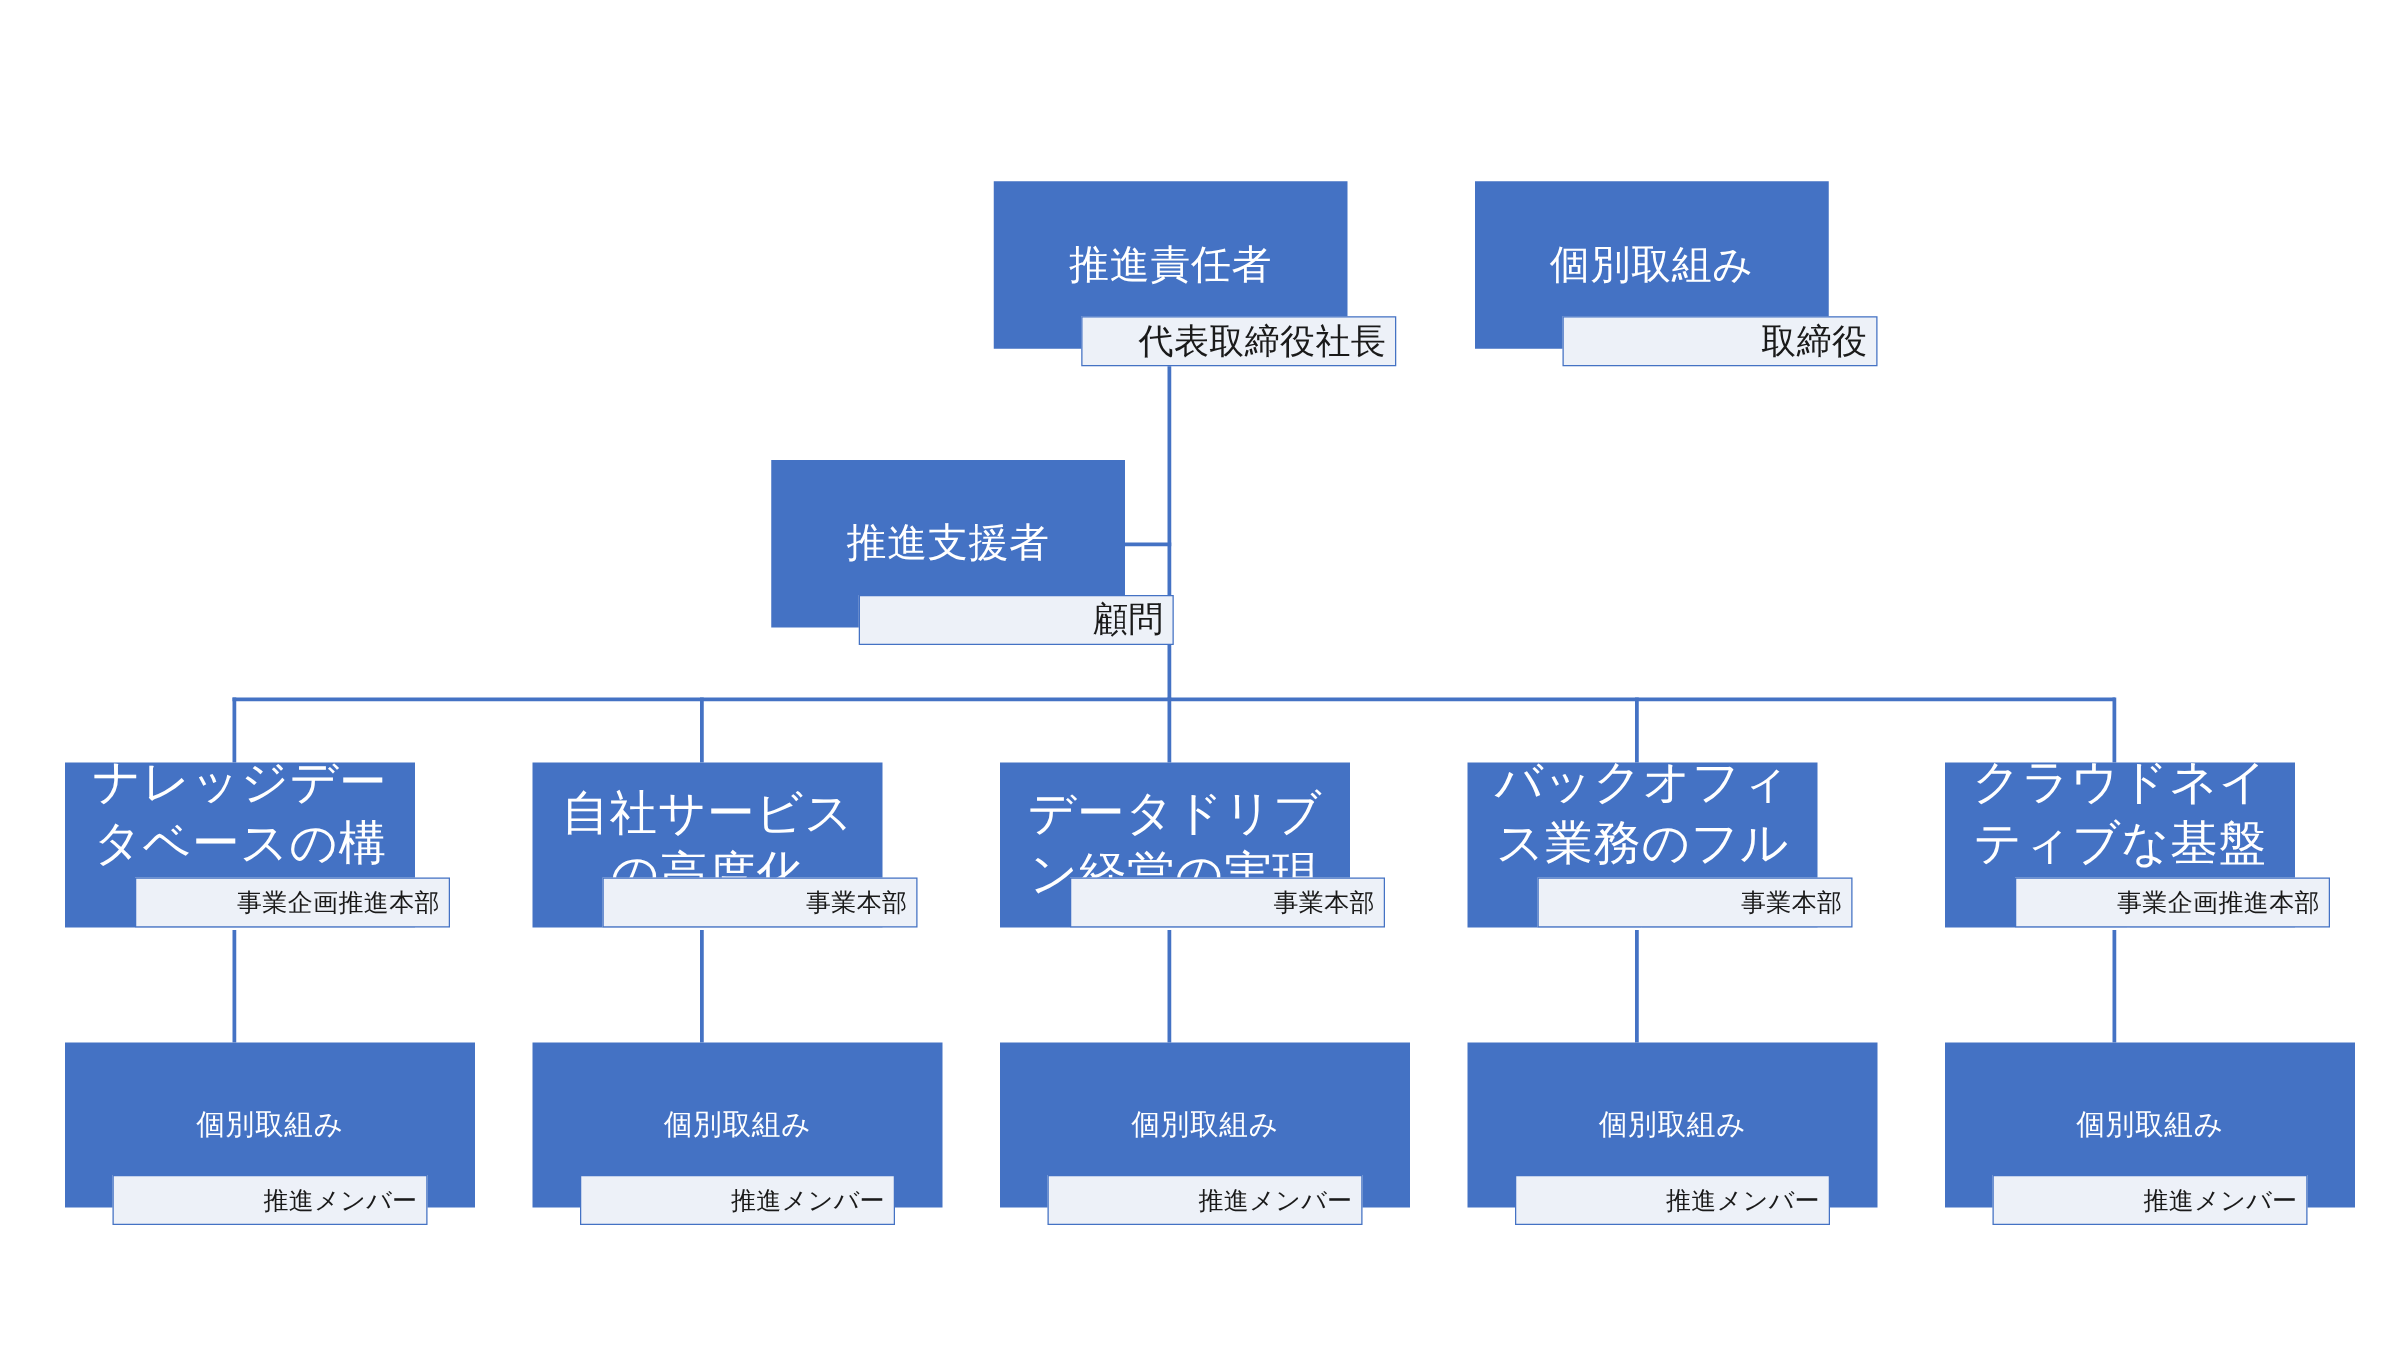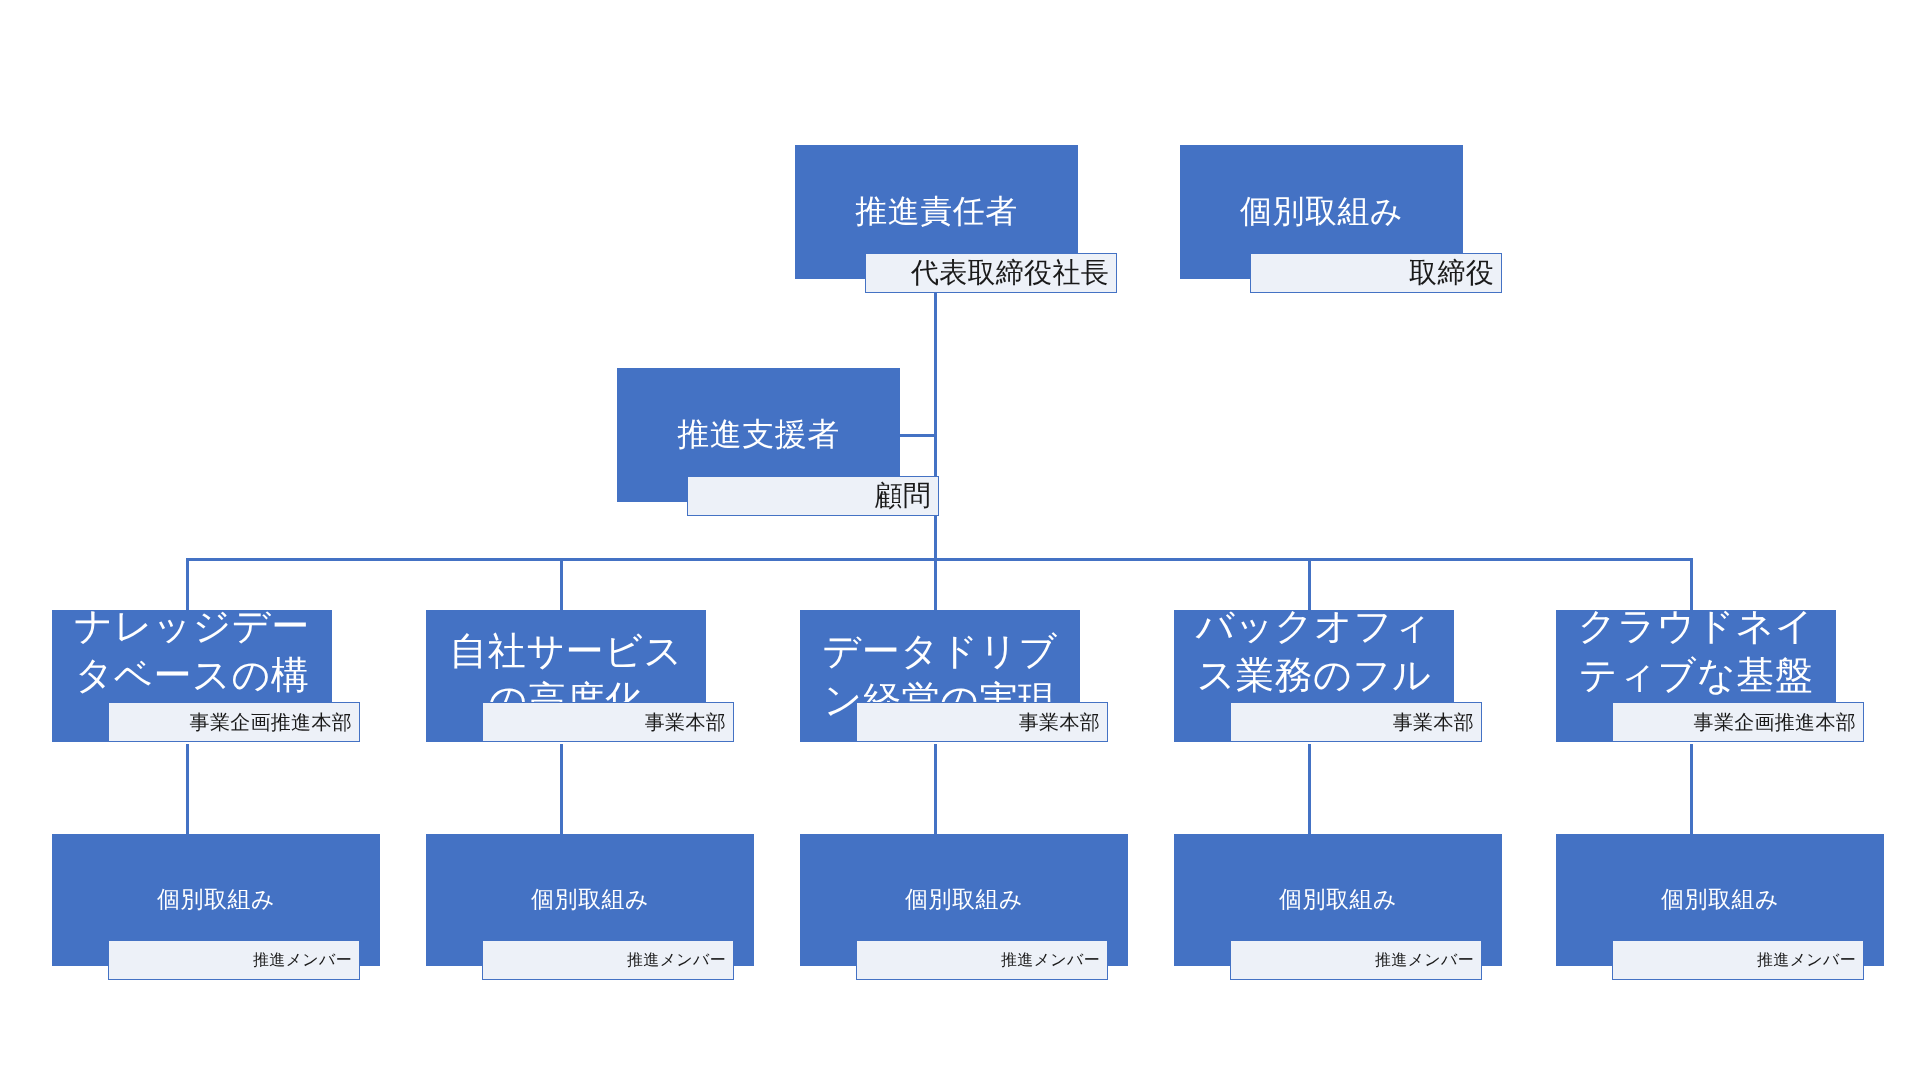--- a/index.html
+++ b/index.html
@@ -43,21 +43,21 @@
   }
 
   
   .t-lead   .title{width:283px;height:134px;font-size:32px;}
   .t-lead   .sub  {left:70px;top:108px;width:252px;height:40px;font-size:28px;}
 
   .t-init   .title{width:280px;height:132px;font-size:38px;}
   .t-init   .sub  {left:56px;top:92px;width:252px;height:40px;font-size:20px;}
 
   .t-leaf   .title{width:328px;height:132px;font-size:23px;}
-  .t-leaf   .sub  {left:56px;top:106px;width:252px;height:40px;font-size:16px;}
+  .t-leaf   .sub  {left:38px;top:106px;width:252px;height:40px;font-size:20px;}
 </style>
 </head>
 <body>
 
 <div id="canvas">
 
   <div class="conn v" style="left:934px;top:292px;height:268px;"></div>
 
   <div class="conn h" style="left:900px;top:434px;width:37px;"></div>
 

